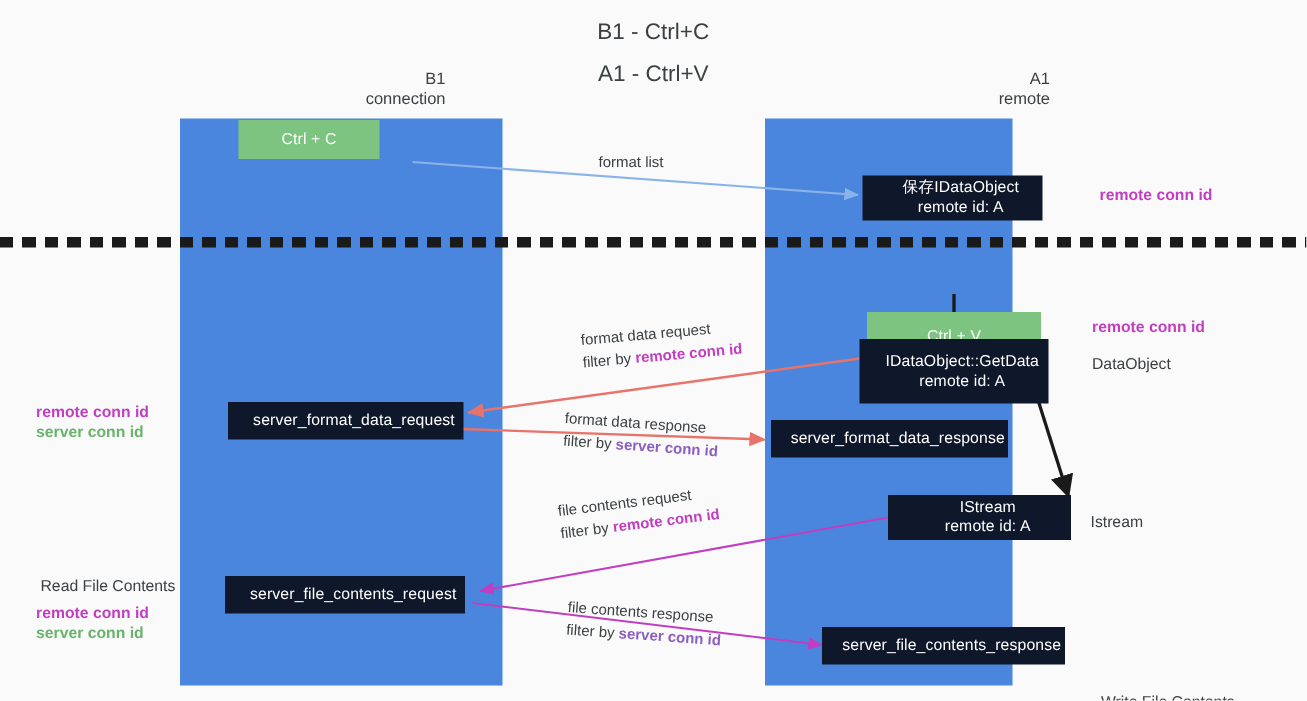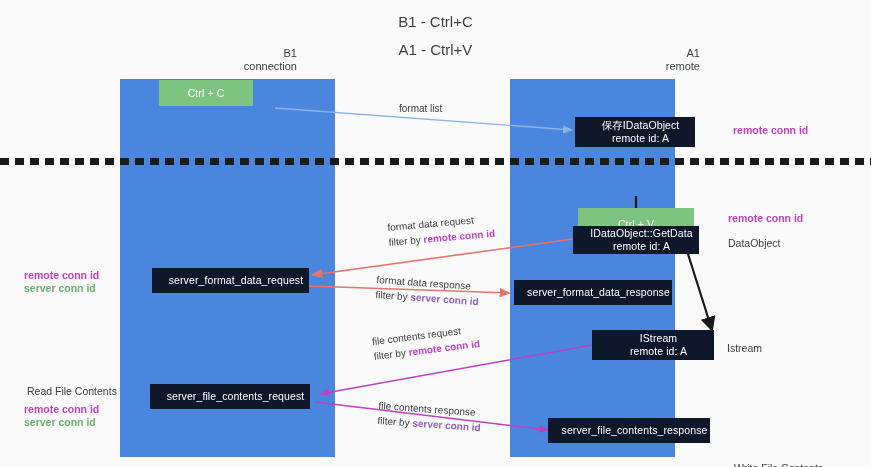--- a/index.html
+++ b/index.html
@@ -153,21 +153,21 @@
     <line x1="315" y1="402" x2="548" y2="430" stroke="#c13ec1" stroke-width="1.4" marker-end="url(#ah-purple)"></line>
   </svg>
 
   <div class="abs node green" style="left:159px; top:80px;  width:94px; height:26px;text-align:right;">Ctrl + C</div>
 
   <div class="abs node orange" style="left:575px; top:117px; width:120px; height:30px;">保存IDataObject
 remote id: A</div>
 
   <div class="abs node green" style="left:578px; top:172px; width:116px; height:32px;margin-top:36px;">Ctrl + V</div>
 
-  <div class="abs node orange" style="left:573px; top:226px; width:126px; height:28px;">IDataObject::GetData
+  <div class="abs node orange" style="left:573px; top:226px; width:126px; height:43px;">IDataObject::GetData
 remote id: A</div>
 
   <div class="abs node orange" style="left:152px; top:268px; width:157px; height:25px;">server_format_data_request</div>
 
   <div class="abs node orange" style="left:514px; top:280px; width:158px; height:25px;">server_format_data_response</div>
 
   <div class="abs node orange" style="left:592px; top:330px; width:122px; height:30px;">IStream
 remote id: A</div>
 
   <div class="abs node orange" style="left:150px; top:384px; width:160px; height:25px;">server_file_contents_request</div>

